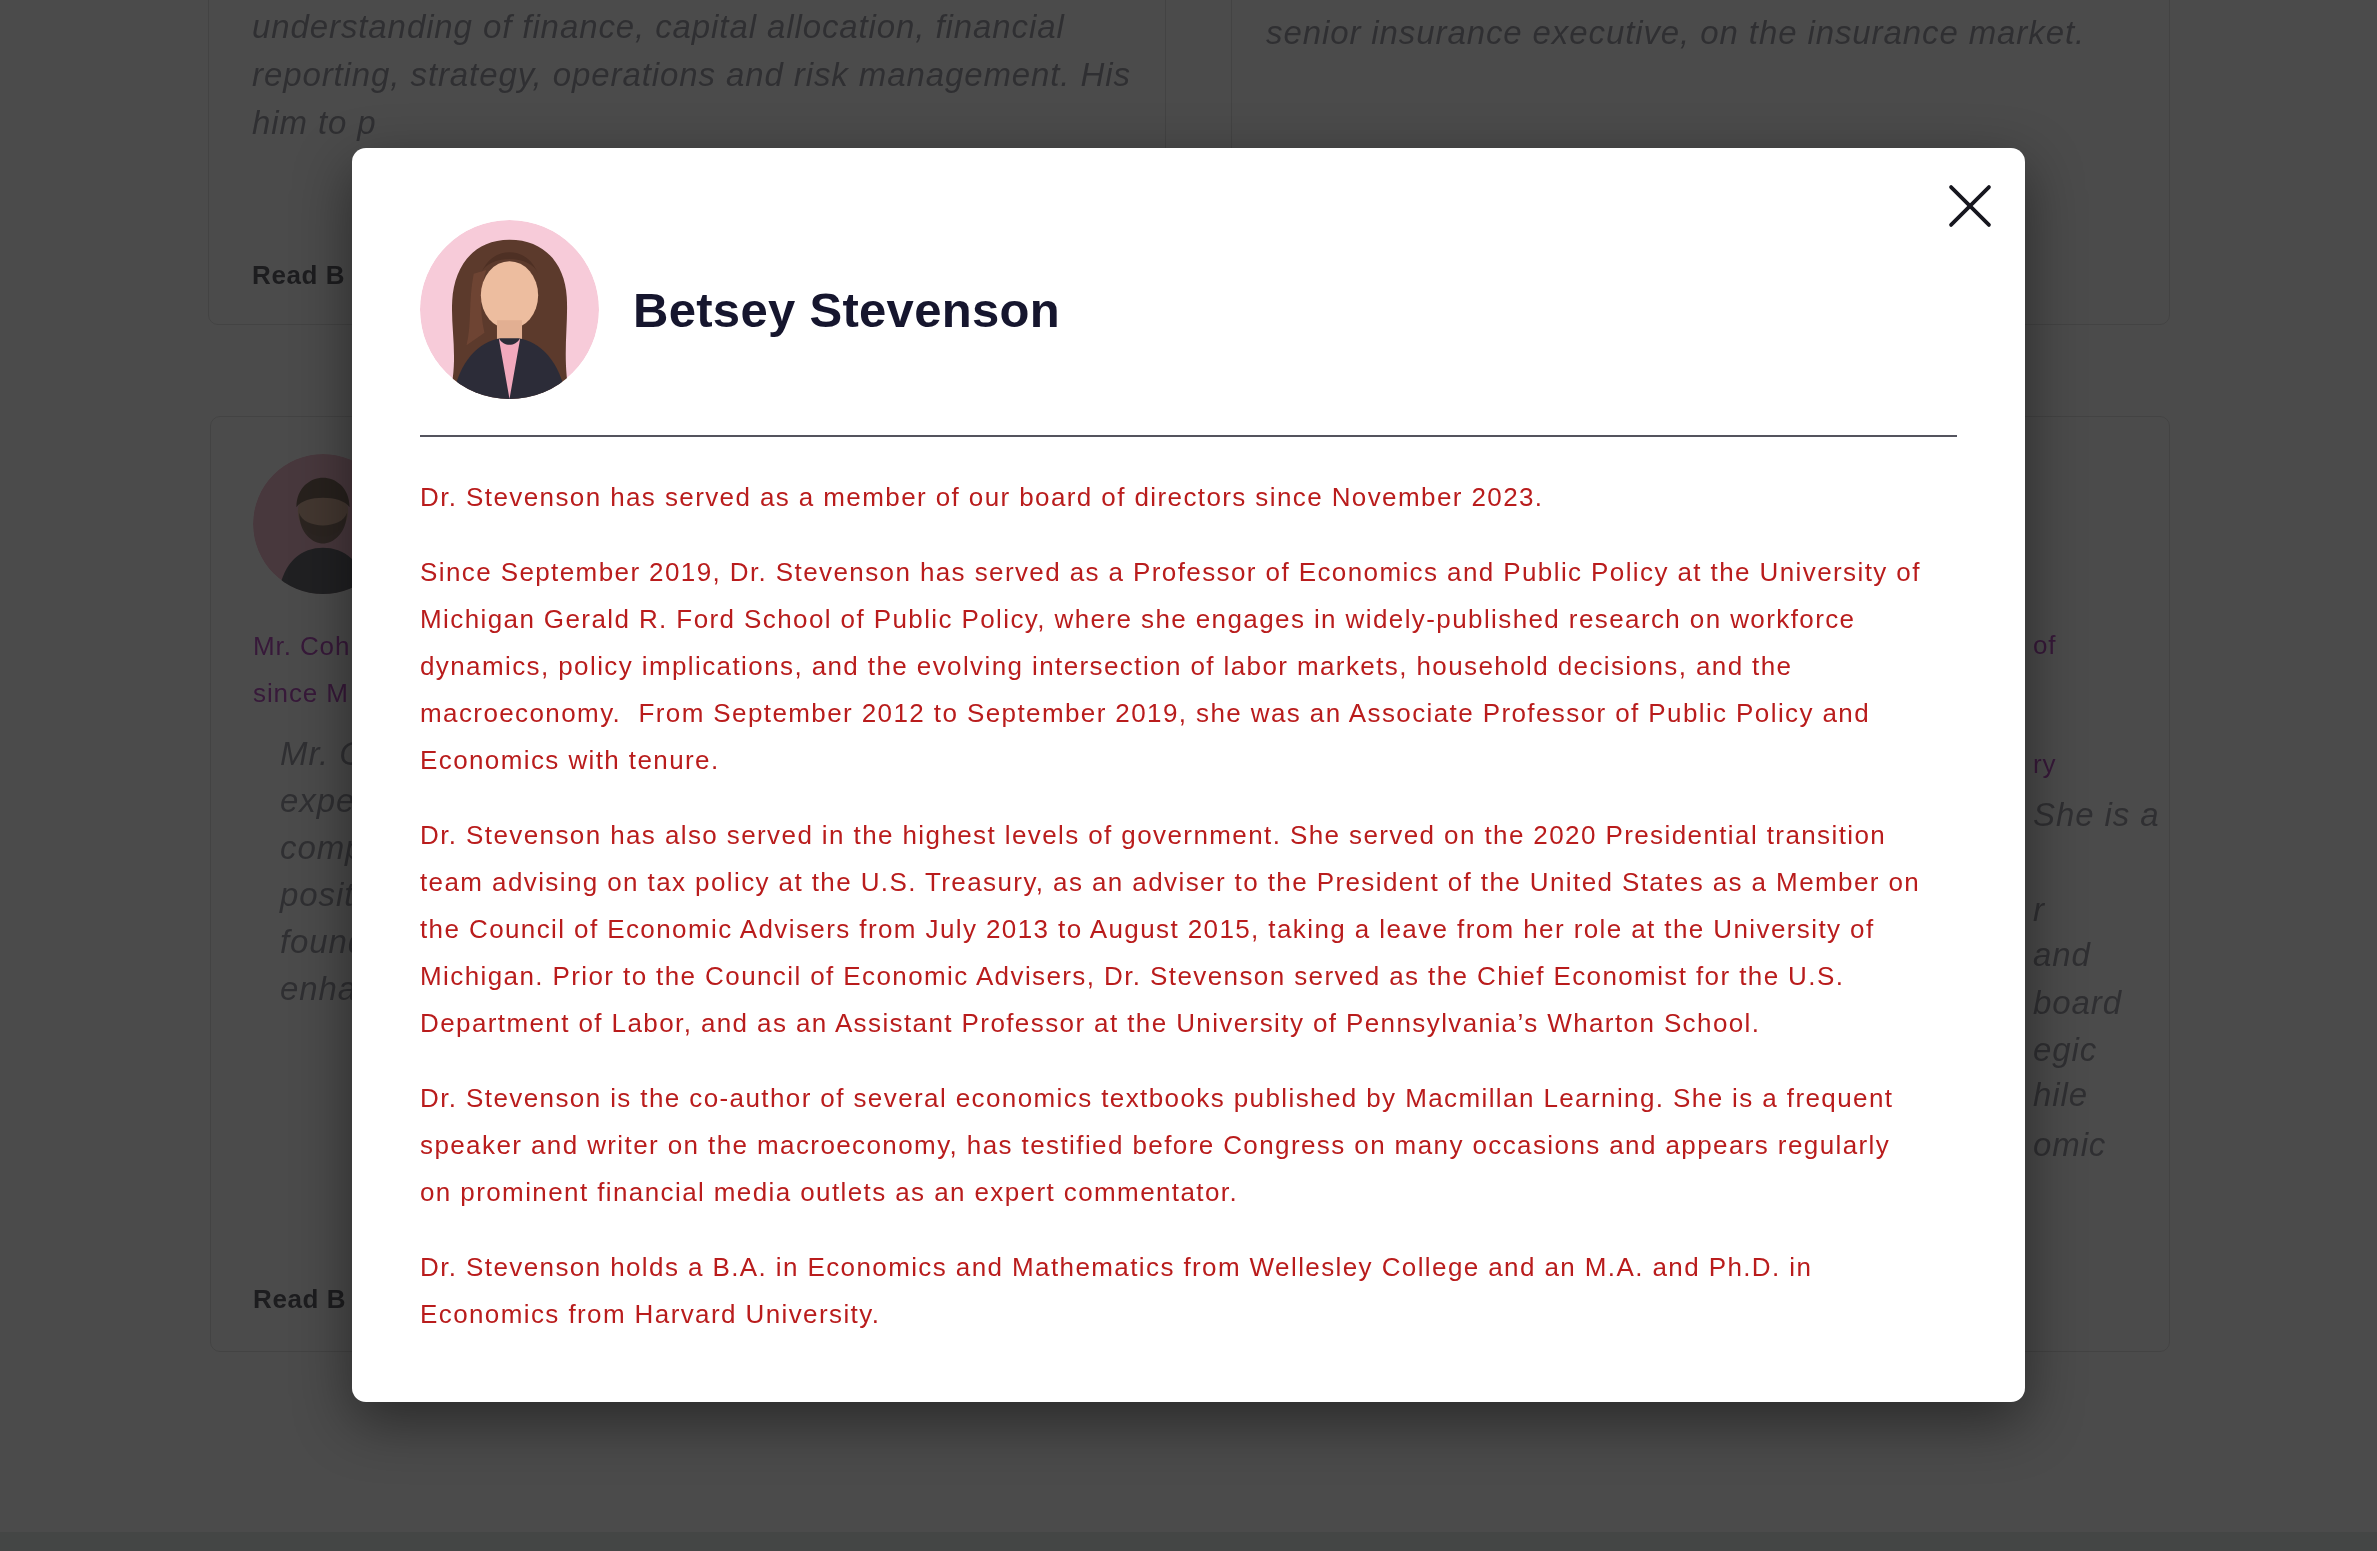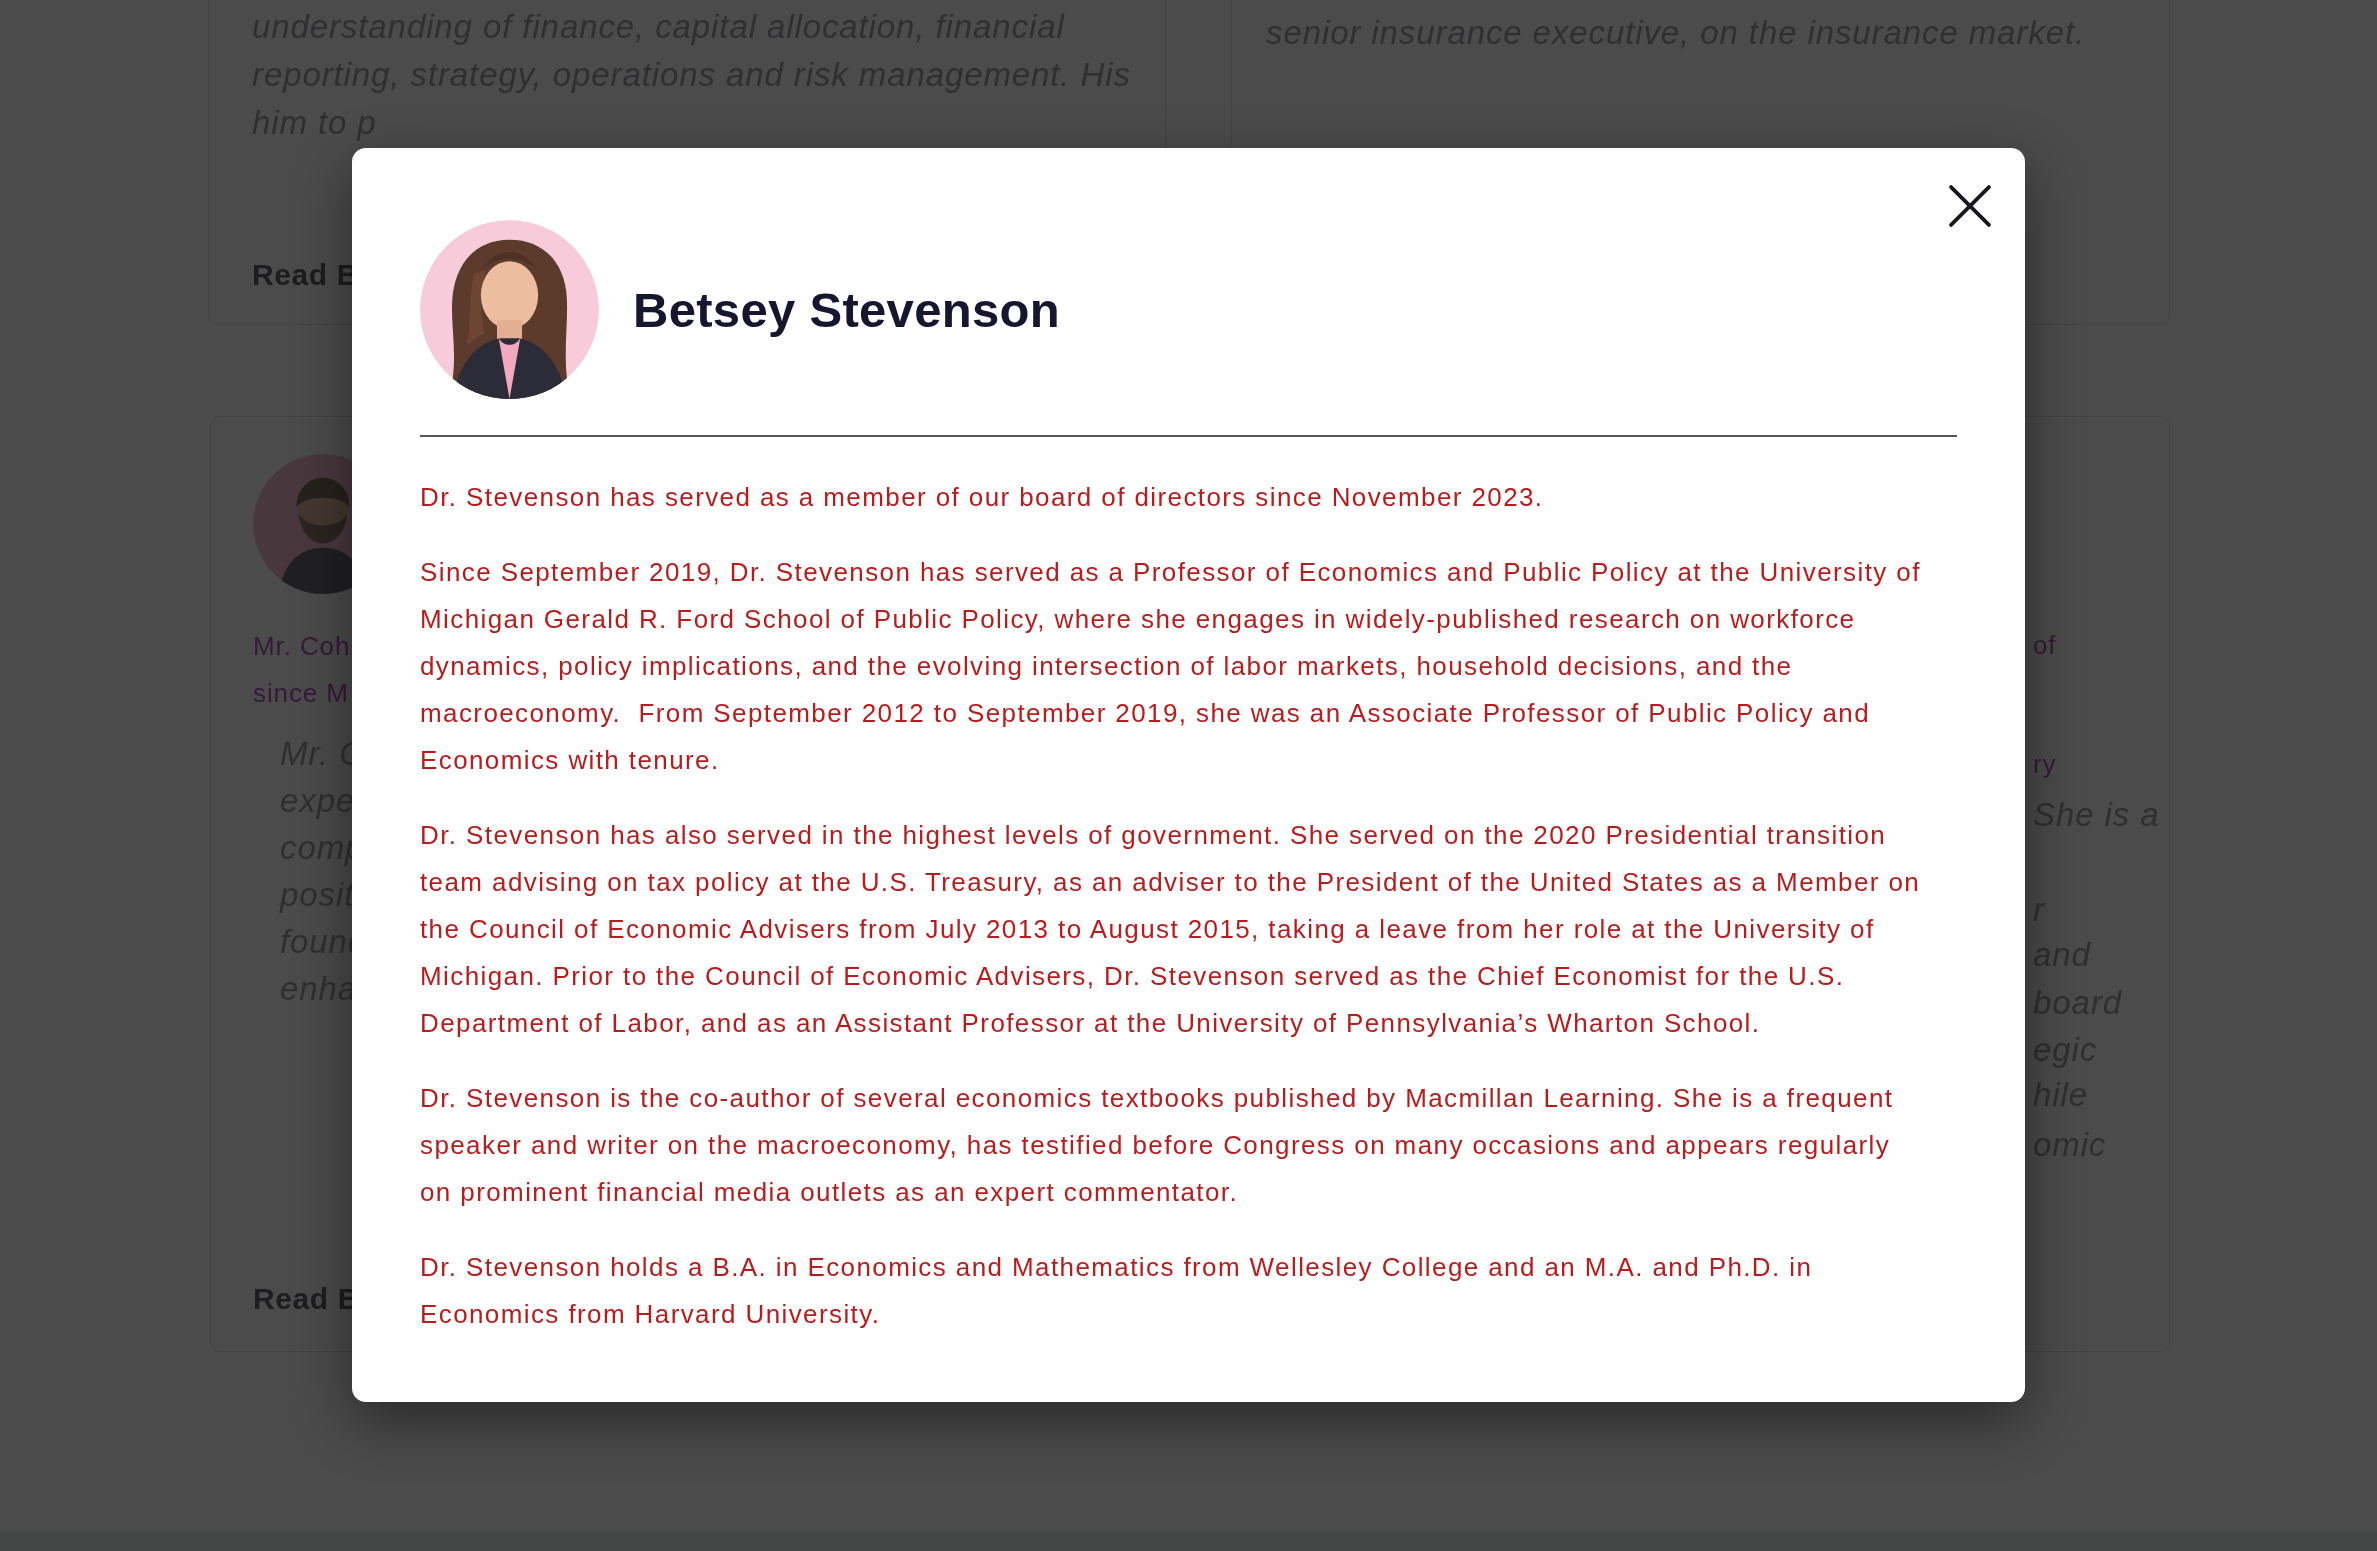--- a/index.html
+++ b/index.html
@@ -21,21 +21,21 @@
   .bq{
     position:absolute;font-style:italic;color:#82828c;
     font-size:33px;line-height:48px;letter-spacing:0.9px;white-space:nowrap;
   }
   .bname{
     position:absolute;color:#a21caf;font-size:26px;line-height:47px;
     letter-spacing:0.9px;white-space:nowrap;
   }
   .read-bio{
     position:absolute;background:none;border:none;padding:0;cursor:pointer;
-    color:#2e2e38;font-weight:bold;font-size:30px;line-height:48px;
+    color:#2e2e38;font-weight:bold;font-size:26px;line-height:48px;
     letter-spacing:0.6px;white-space:nowrap;font-family:inherit;
   }
   .frag{position:absolute;left:801px;white-space:nowrap;}
   .avatar-bg{position:absolute;left:42px;top:37px;width:140px;height:140px;border-radius:50%;overflow:hidden;}
   .footer-band{position:absolute;left:0;top:1532px;width:2377px;height:19px;background:#dfe8e1;}
   
   .overlay{position:absolute;inset:0;background:rgba(24,24,24,0.78);cursor:pointer;}
   
   .modal{
     position:absolute;left:352px;top:148px;width:1673px;height:1254px;

